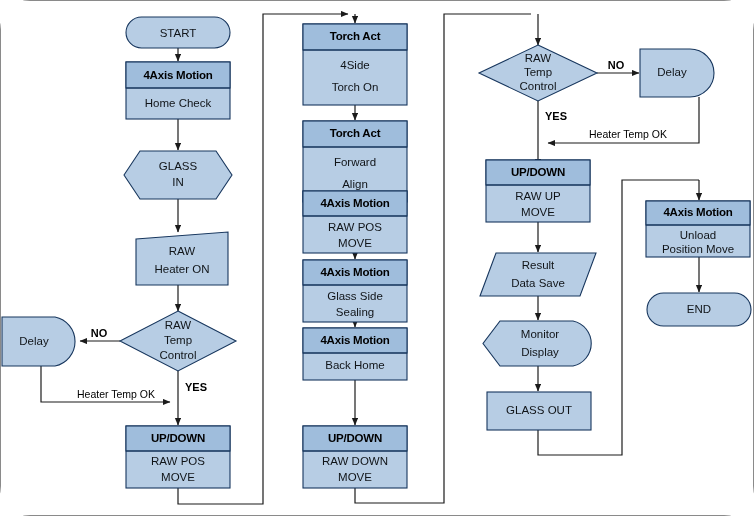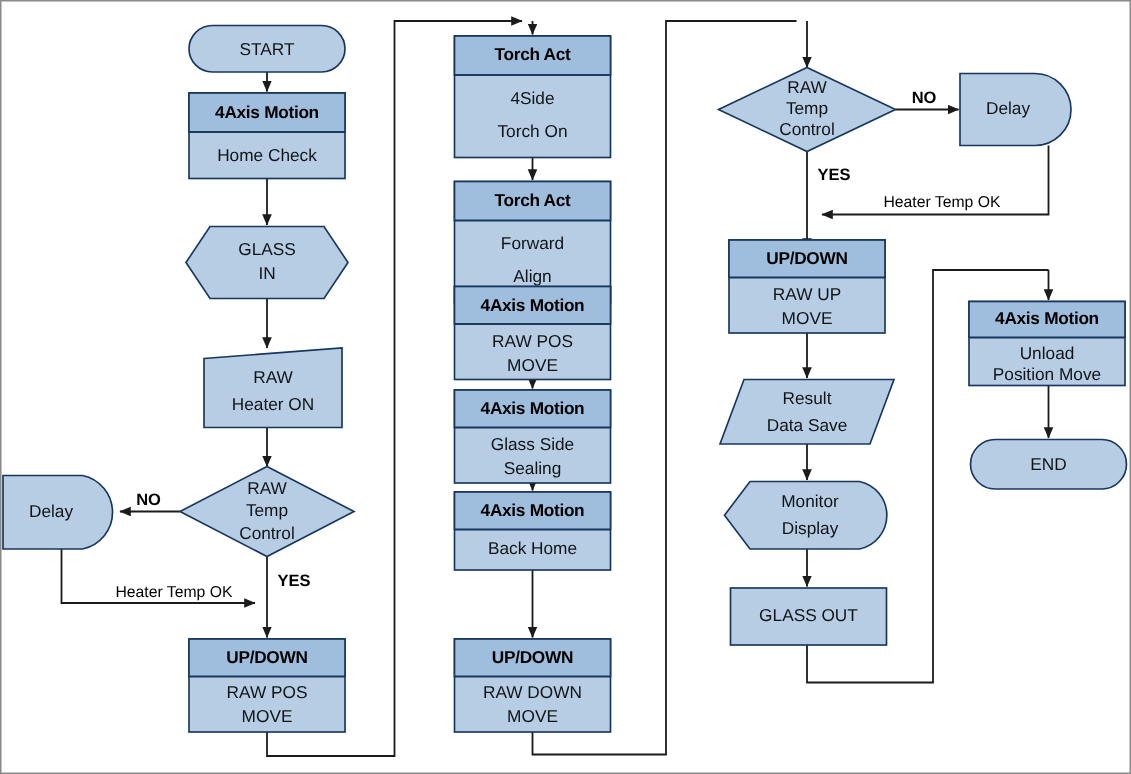--- a/index.html
+++ b/index.html
@@ -10,20 +10,21 @@
   }
   body {
     font-family: "Liberation Sans", sans-serif;
   }
   #flow-root {
     position: relative;
     width: 754px;
     height: 516px;
     background: #ffffff;
     overflow: hidden;
+    border-radius: 30px;
   }
   #flow-svg {
     position: absolute;
     left: 0;
     top: 0;
     width: 754px;
     height: 516px;
   }
   .node-text {
     font-family: "Liberation Sans", sans-serif;

